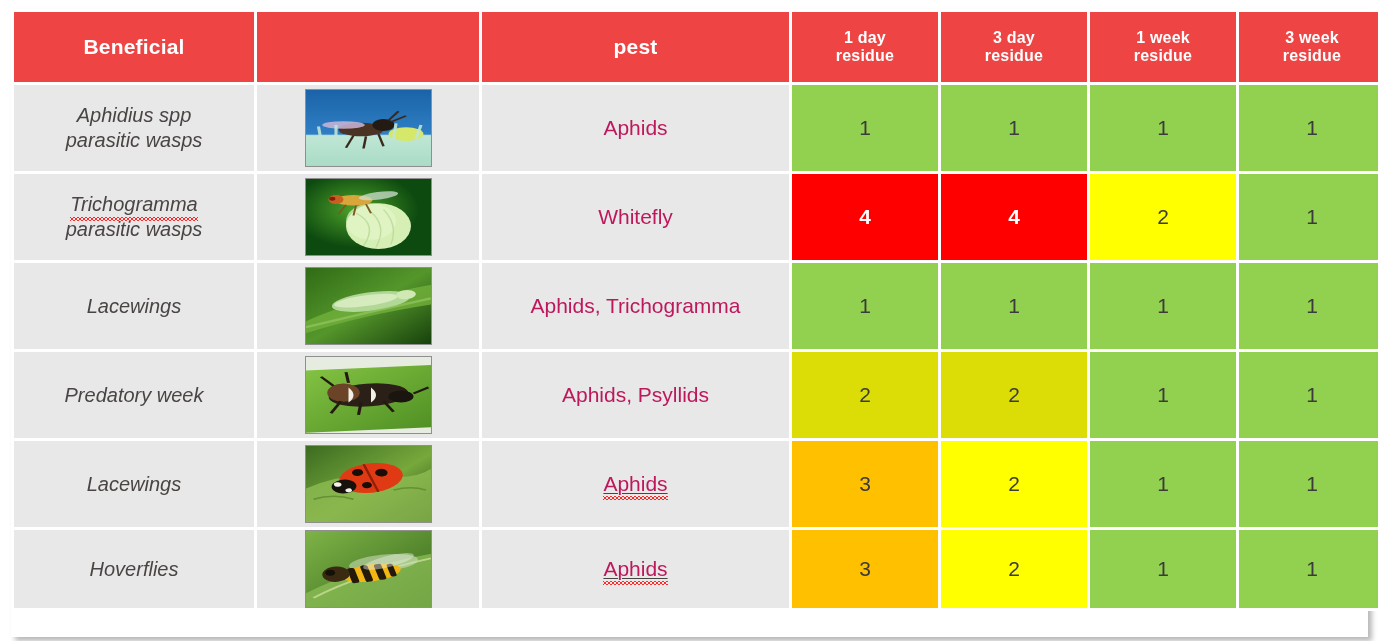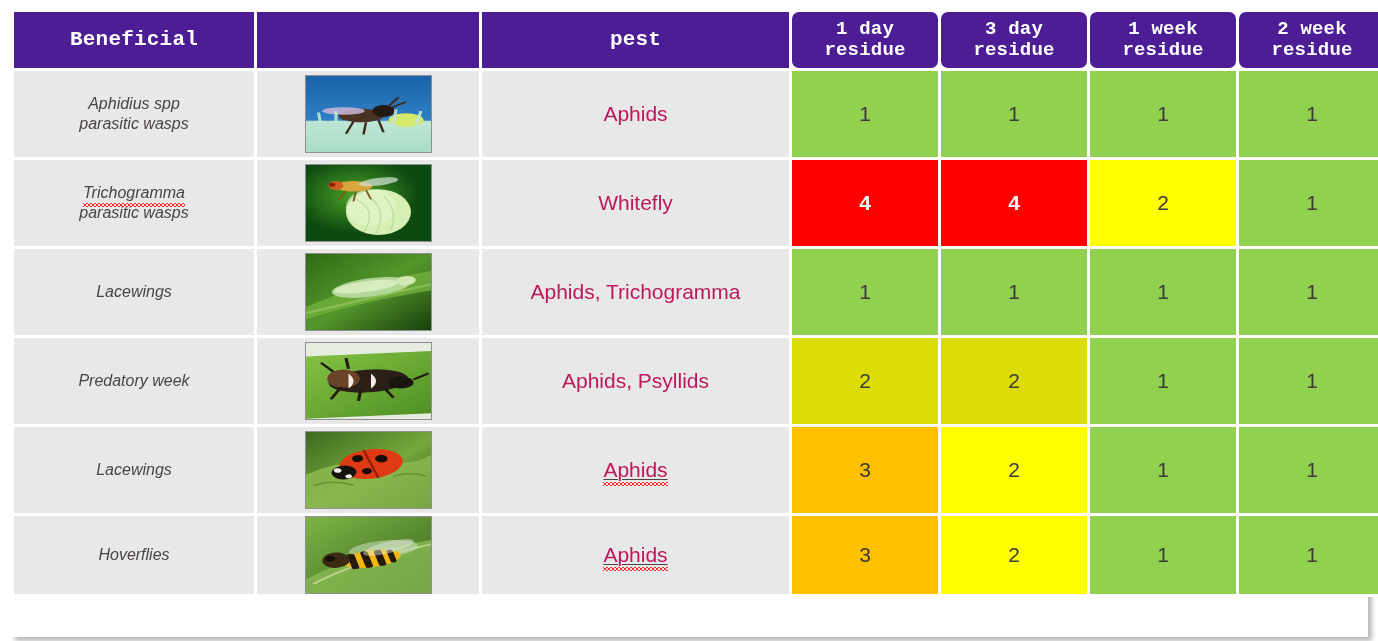--- a/index.html
+++ b/index.html
@@ -46,50 +46,49 @@
   table.residue-table th,
   table.residue-table td {
     padding: 0;
     margin: 0;
     vertical-align: middle;
     text-align: center;
   }
 
   
   thead th {
-    background: #4c1d95;
+    background: #ef4444;
     color: #ffffff;
     font-weight: bold;
     font-size: 20px;
     line-height: 1.12;
-    height: 56px;
+    height: 70px;
     letter-spacing: 0.2px;
-    font-family: Liberation Mono, monospace;
   }
   thead th.h-beneficial { font-size: 21px; }
   thead th.h-image { }
   thead th.h-pest { font-size: 21px; }
-  thead th.h-residue { font-size: 19px; border-radius: 7px; }
+  thead th.h-residue { font-size: 16px; }
 
   
   col.c-beneficial { width: 240px; }
   col.c-image      { width: 222px; }
   col.c-pest       { width: 307px; }
   col.c-res        { width: 146px; }
 
   
   tbody td {
     background: #E8E8E8;
     color: #4A4543;
     height: 86px;
   }
 
   td.beneficial-cell {
     font-style: italic;
-    font-size: 16px;
+    font-size: 20px;
     line-height: 1.25;
     color: #4A4543;
     padding: 0 8px;
   }
   td.beneficial-cell .misspelled {
     text-decoration-color: #4A4543;
     text-decoration-thickness: 1px;
     text-underline-offset: 2px;
     position: relative;
     display: inline-block;
@@ -191,21 +190,21 @@
         </th>
         <th class="h-residue">
           <span>3 day</span><br>
           <span>residue</span>
         </th>
         <th class="h-residue">
           <span>1 week</span><br>
           <span>residue</span>
         </th>
         <th class="h-residue">
-          <span>2 week</span><br>
+          <span>3 week</span><br>
           <span>residue</span>
         </th>
       </tr>
     </thead>
 
     <tbody id="tbody">
         <tr class="data-row">
           <td class="beneficial-cell">Aphidius spp<br>parasitic wasps</td>
           <td class="image-cell">
             <span class="thumb">

